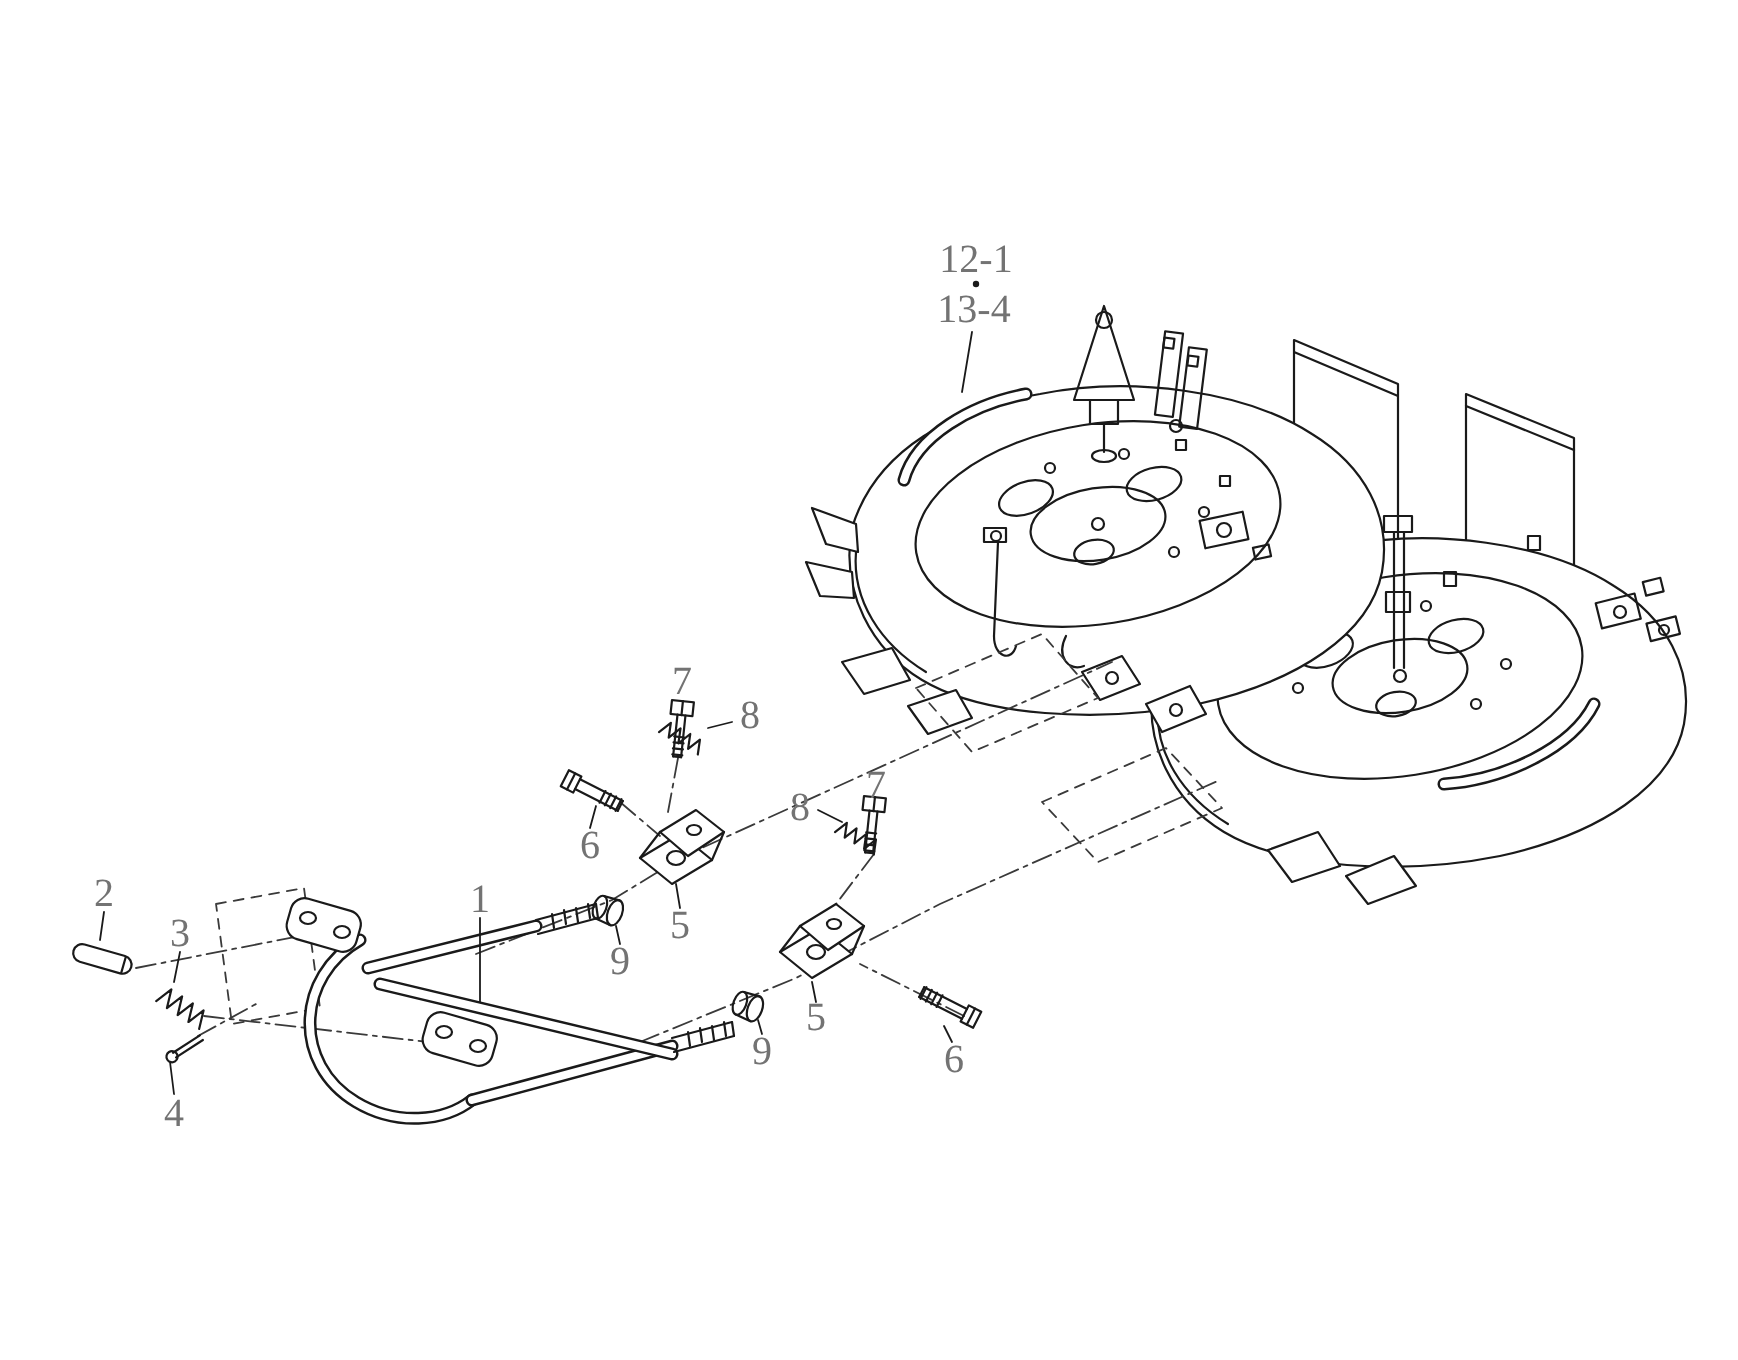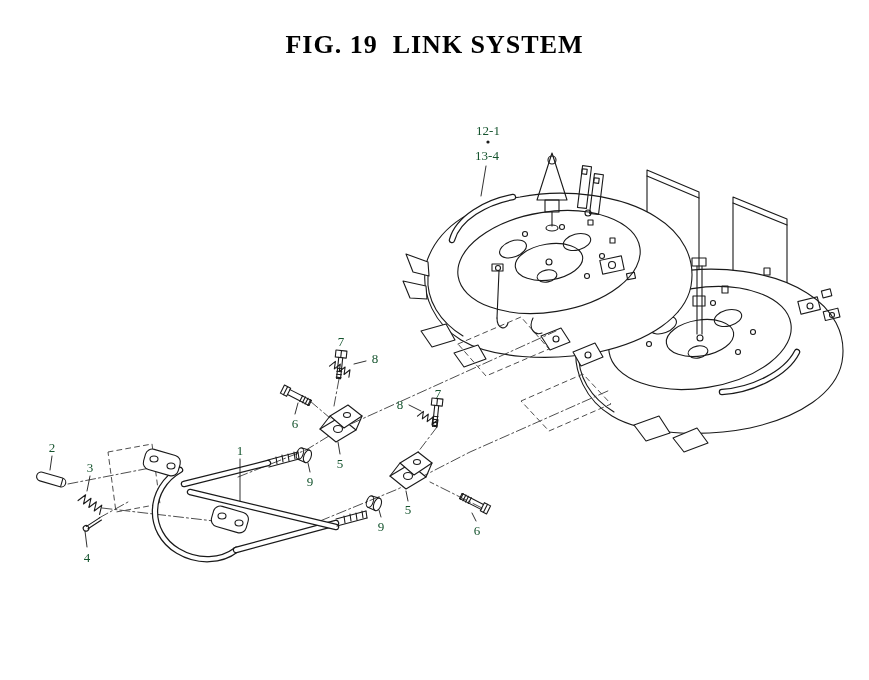--- a/index.html
+++ b/index.html
@@ -4,32 +4,31 @@
 <style>
   html,body{margin:0;padding:0;background:#ffffff;}
   .page{position:relative;width:869px;height:680px;background:#ffffff;overflow:hidden;
         font-family:"Liberation Serif",serif;}
   .title{position:absolute;top:30px;left:0;right:0;margin:0;text-align:center;
          font-family:"Liberation Serif",serif;font-weight:bold;font-size:26px;
          letter-spacing:1px;color:#000;white-space:pre;}
   .canvas{position:absolute;left:0;top:0;width:869px;height:680px;}
   svg{position:absolute;left:0;top:0;}
   .lbl{position:absolute;transform:translate(-50%,-50%);
-       font-family:"Liberation Serif",serif;font-size:13px;color:#14532d;
+       font-family:"Liberation Serif",serif;font-size:20px;color:#737373;
        white-space:nowrap;line-height:1;}
   .tube-out{stroke:#1a1a1a;stroke-width:6.5;fill:none;stroke-linecap:round;}
   .tube-in{stroke:#ffffff;stroke-width:4;fill:none;stroke-linecap:round;}
   .cl{stroke-dasharray:10 3 2 3;}
   .dsh{stroke-dasharray:5 4;}
 </style>
 </head>
 <body>
 
 <div class="page">
-  <h1 class="title">FIG. 19  LINK SYSTEM</h1>
 
   <div class="canvas">
     <svg width="869" height="680" viewBox="0 0 869 680">
       <defs>
         <path id="spring" d="M0 9 L3.2 0 L6.4 9 L9.6 0 L12.8 9 L16 0 L19.2 9 L22.4 0 L25.6 9"></path>
         <path id="spring-sm" d="M0 7 L2.8 0 L5.6 7 L8.4 0 L11.2 7 L14 0 L16.8 7 L19.6 0 L22.4 7"></path>
         <g id="bolt-h">
           <rect x="0" y="-1" width="7" height="9"></rect>
           <line x1="3.5" y1="-1" x2="3.5" y2="8"></line>
           <line x1="7" y1="0.5" x2="31" y2="0.5"></line>

